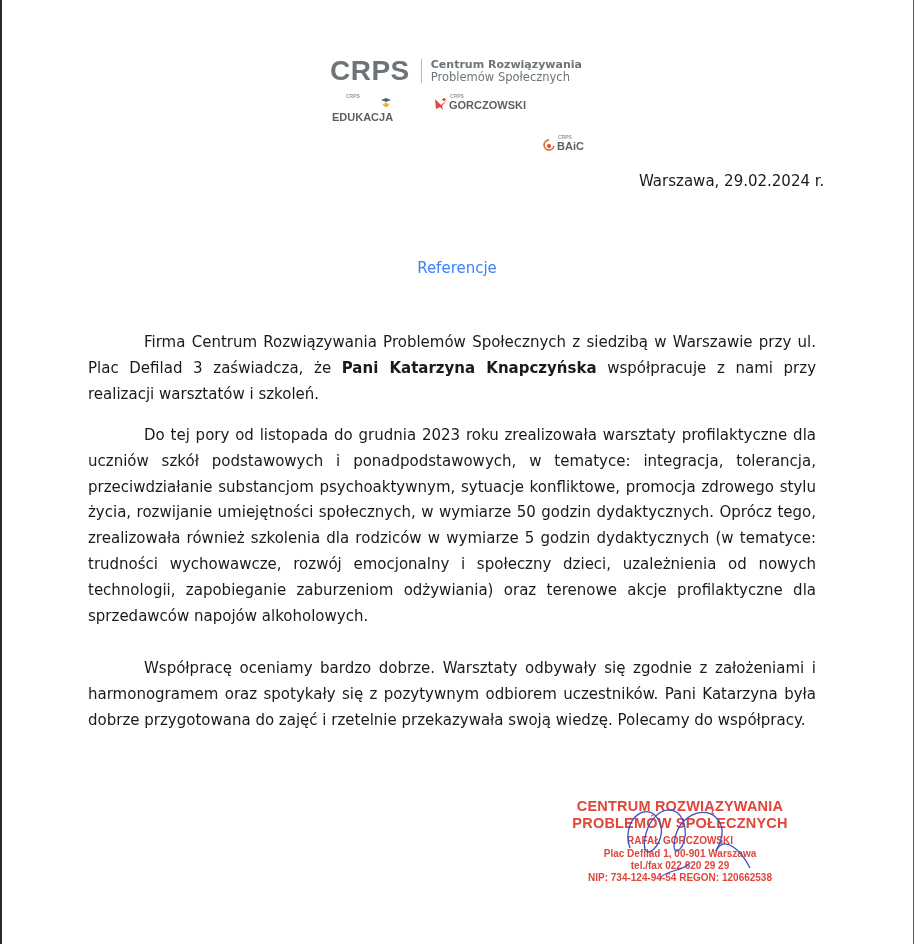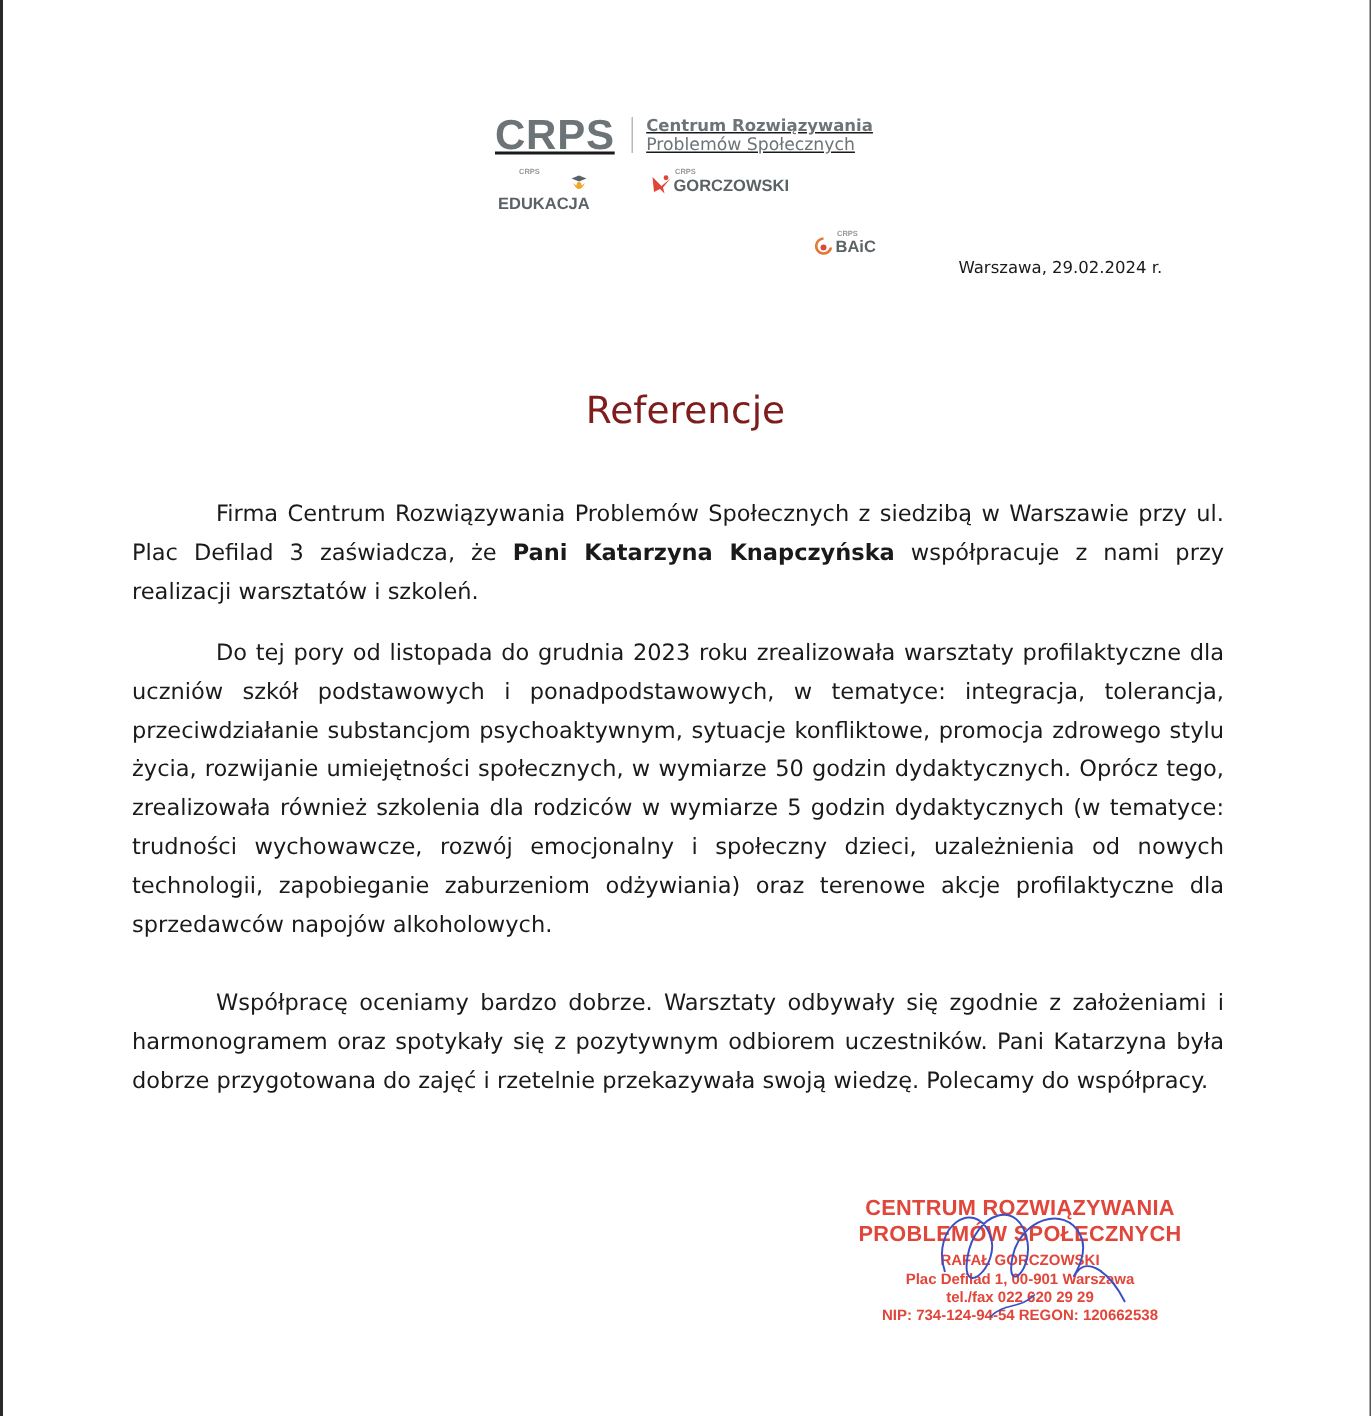--- a/index.html
+++ b/index.html
@@ -3,33 +3,33 @@
 <meta charset="utf-8">
 <style>
   html, body { margin: 0; padding: 0; }
   body {
     width: 914px; height: 944px; background: #ffffff; position: relative; overflow: hidden;
     font-family: "DejaVu Sans", "Liberation Sans", sans-serif; color: #1a1a1a;
   }
   .frame-left { position: absolute; left: 0; top: 0; width: 2px; height: 944px; background: #2a2a2a; }
   .frame-right { position: absolute; right: 0; top: 0; width: 1px; height: 944px; background: #555; }
 
-  .logo-block { position: absolute; left: 330px; top: 74px; width: 270px; text-decoration: underline; }
+  .logo-block { position: absolute; left: 330px; top: 55px; width: 270px; }
   .logo-main { display: flex; align-items: center; }
   .logo-crps { font-family: "Liberation Sans", sans-serif; font-weight: bold; font-size: 28px; color: #6d7478; letter-spacing: 0.5px; }
   .logo-sep { width: 1px; height: 24px; background: #b5b9bb; margin: 0 9px 0 11px; }
   .logo-sub { font-family: "DejaVu Sans", sans-serif; font-size: 11.5px; color: #6d7478; line-height: 13px; }
   .logo-sub .l1 { font-weight: bold; font-size: 11px; }
   .sublogos { position: absolute; top: 42px; left: 0; width: 270px; height: 20px; }
   .sublogo { position: absolute; display: flex; align-items: flex-end; font-family: "Liberation Sans", sans-serif; font-weight: bold; font-size: 11px; color: #5b6266; }
   .sublogo .mini { font-size: 5px; color: #999; position: absolute; top: -4px; }
   .sublogo svg { margin-right: 1px; }
 
-  .date { position: absolute; top: 172px; left: 639px; font-size: 11px; color: #1a1a1a; }
-  .title { position: absolute; top: 259px; left: 0; width: 914px; text-align: center; font-size: 25px; color: #7f1d1d; }
+  .date { position: absolute; top: 172px; left: 639px; font-size: 15px; color: #1a1a1a; }
+  .title { position: absolute; top: 259px; left: 0; width: 914px; text-align: center; font-size: 15px; color: #3b82f6; }
 
   .body-text { position: absolute; left: 88px; width: 728px; font-size: 15px; line-height: 25.8px; text-align: justify; color: #1a1a1a; }
   .body-text p { margin: 0; text-indent: 56px; }
   .p1 { top: 330px; }
   .p2 { top: 423px; }
   .p3 { top: 624px; margin-top: 32px; }
   .bold { font-weight: bold; }
 
   .stamp { position: absolute; left: 560px; top: 798px; width: 240px; color: #e1463a; font-family: "Liberation Sans", sans-serif; font-weight: bold; text-align: center; }
   .stamp .s1 { font-size: 14.5px; line-height: 17px; letter-spacing: 0.2px; }

